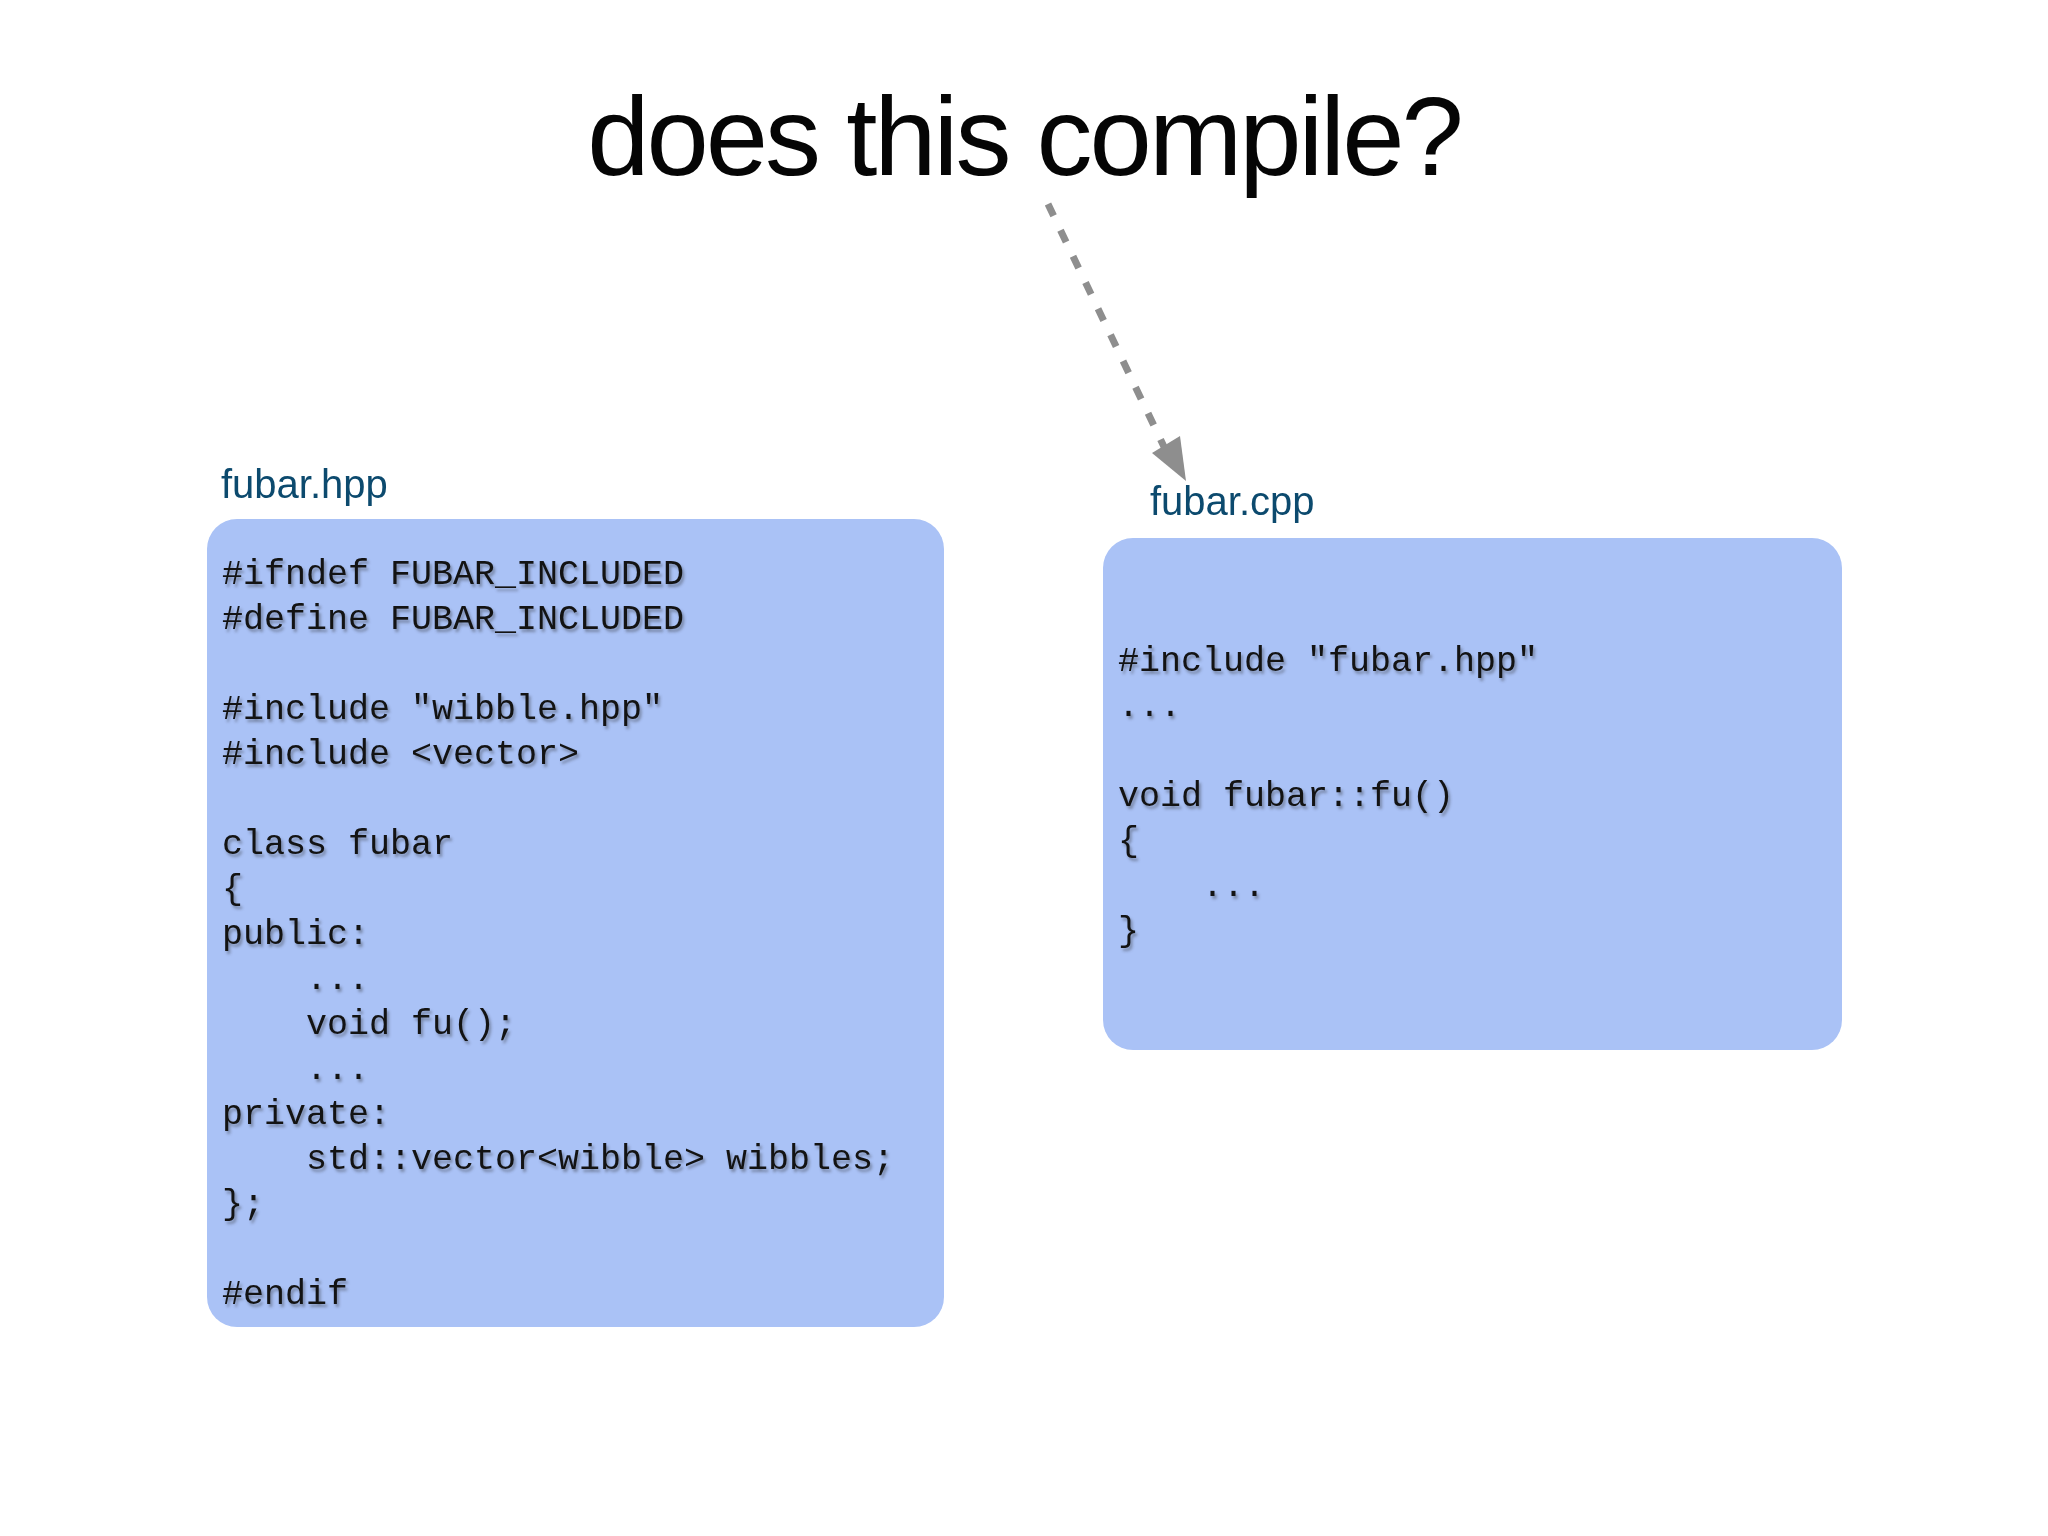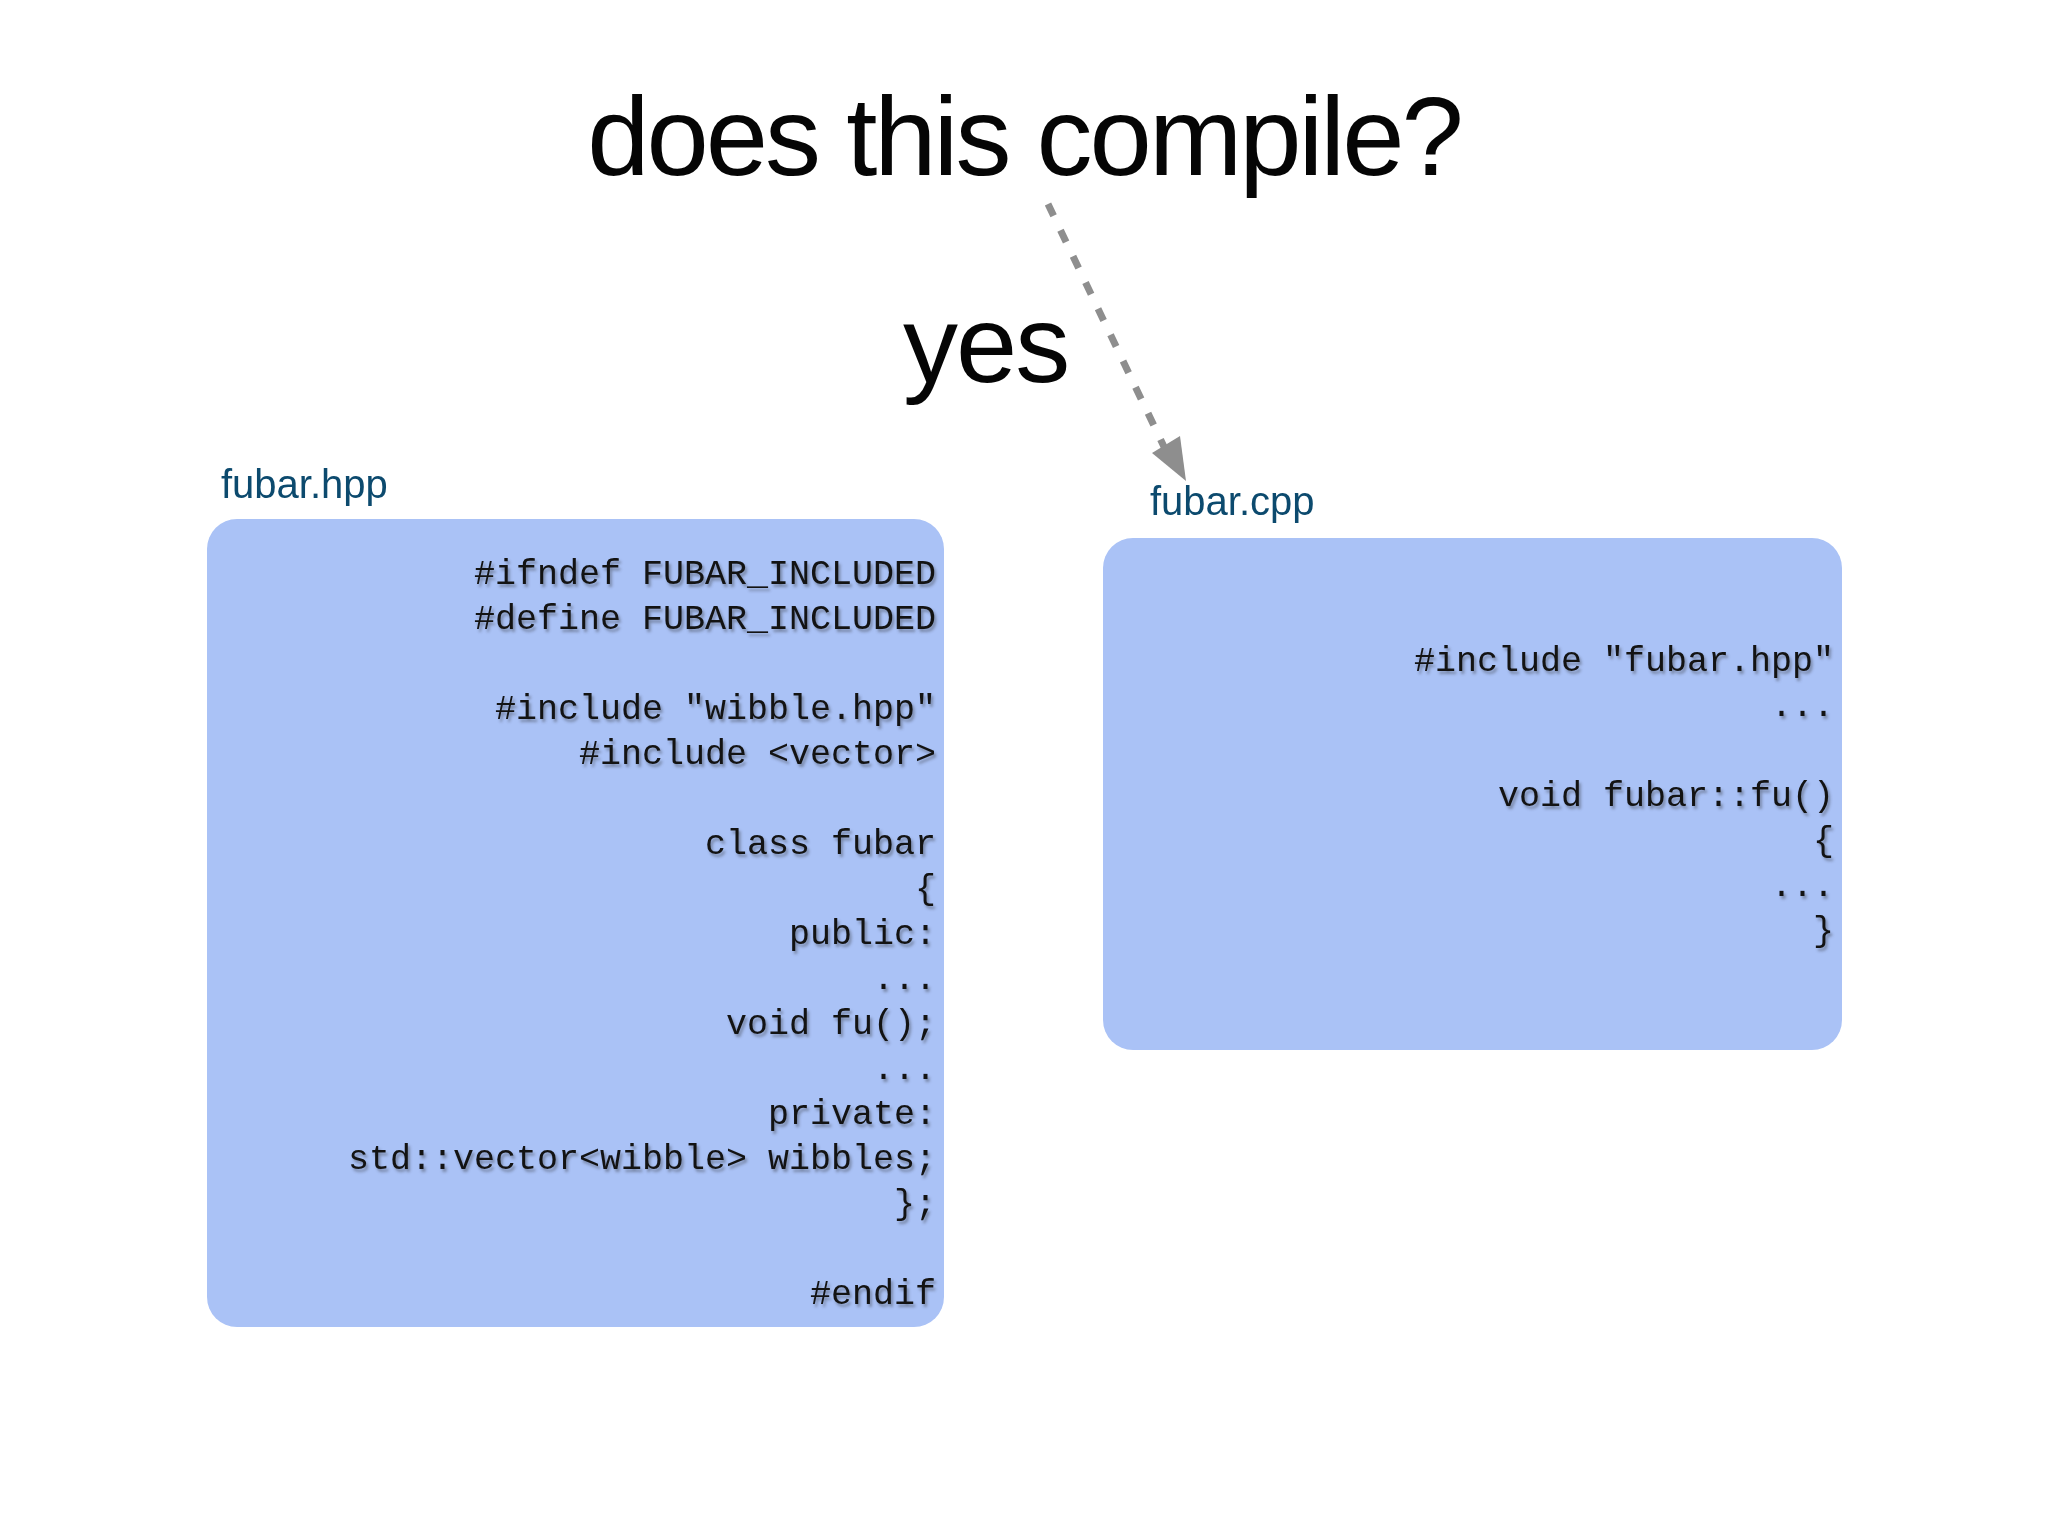--- a/index.html
+++ b/index.html
@@ -52,32 +52,30 @@
   .hpp-box { left: 207px; top: 519px; width: 737px; height: 808px; }
   .cpp-box { left: 1103px; top: 538px; width: 739px; height: 512px; }
   pre.code {
     margin: 0;
     padding: 34px 8px 0 15px;
     font-family: "Liberation Mono", "DejaVu Sans Mono", monospace;
     font-size: 35px;
     line-height: 45px;
     color: #131313;
     text-shadow: 2px 3px 3px rgba(40, 40, 40, 0.38);
-    text-align: right;
   }
   pre.code.cpp { padding-top: 102px; }
 </style>
 </head>
 <body>
 
 <div class="stage">
 
   <div class="title">does this compile?</div>
 
-  <div class="answer">yes</div>
 
   <svg class="arrow-svg" width="2048" height="1536" viewBox="0 0 2048 1536">
     <line x1="1048" y1="204" x2="1167" y2="453" stroke="#8e8e8e" stroke-width="7" stroke-dasharray="13 16"></line>
     <polygon points="1186,481 1180,436 1152,453" fill="#8e8e8e"></polygon>
   </svg>
 
   <div class="file-label hpp-label">fubar.hpp</div>
 
   <div class="file-label cpp-label">fubar.cpp</div>
 

